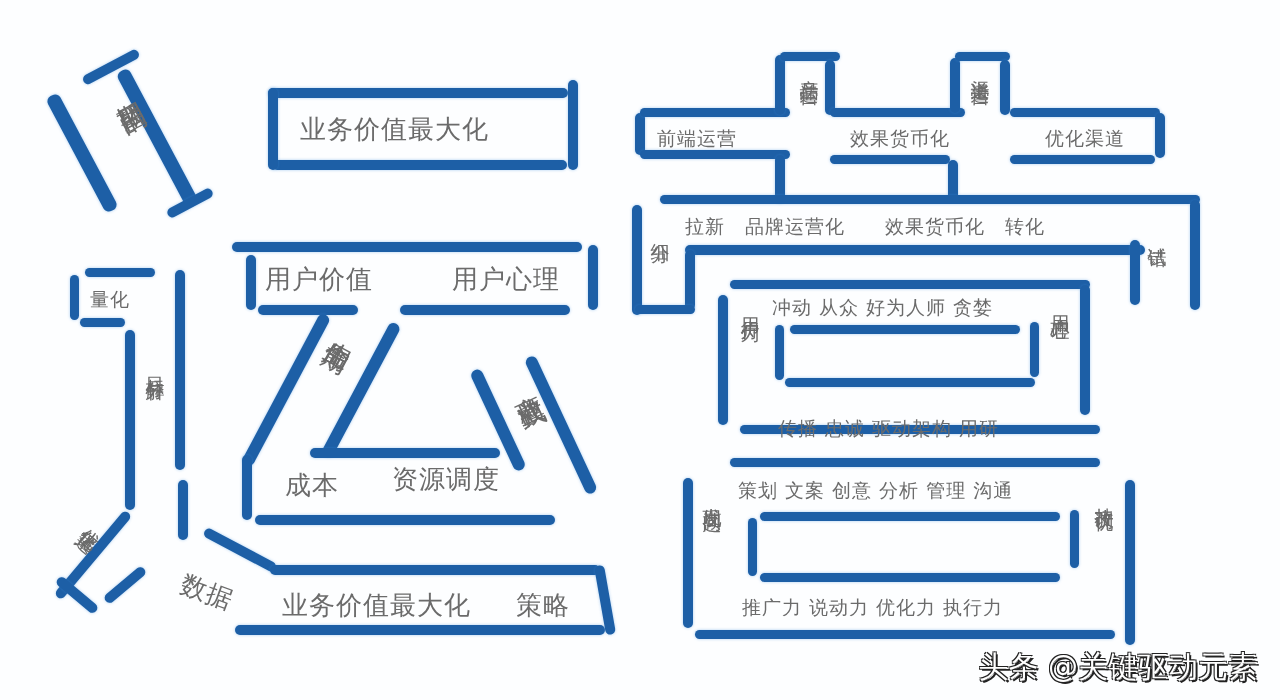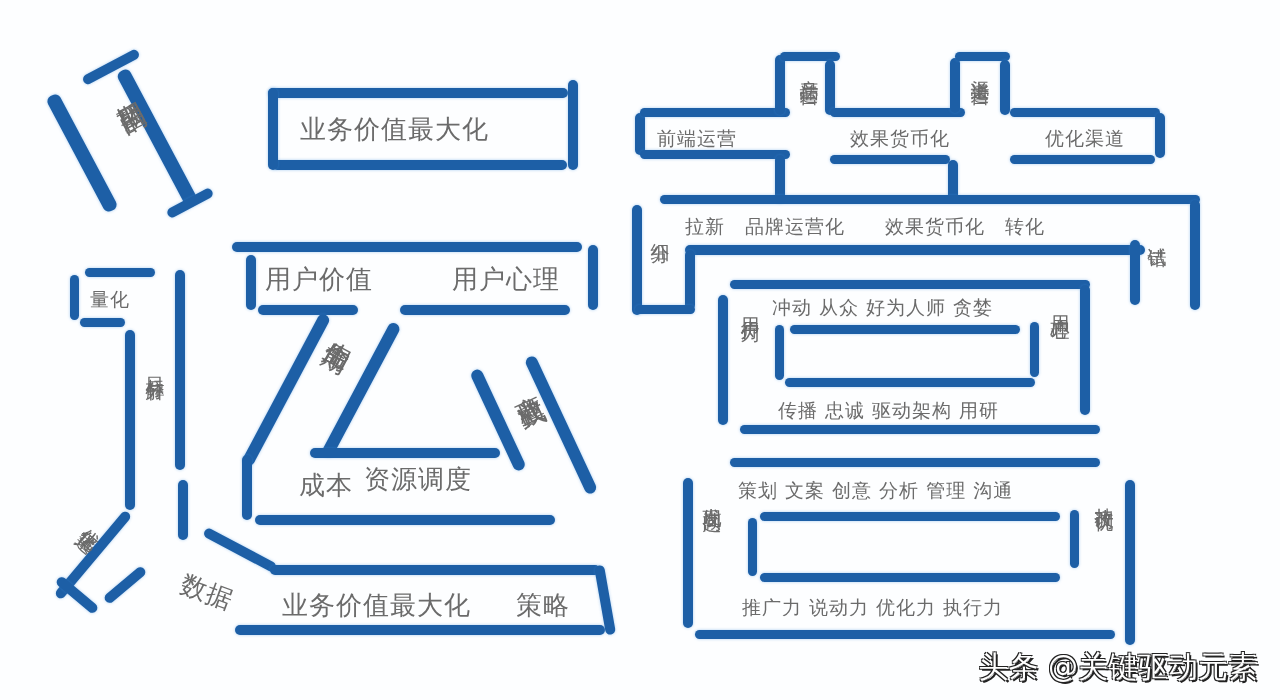--- a/index.html
+++ b/index.html
@@ -43,22 +43,22 @@
 <div>
   <div class="stroke" style="left:280px;top:305px;width:12px;height:170px;transform:rotate(28deg);"></div>
   <div class="stroke" style="left:355px;top:315px;width:12px;height:150px;transform:rotate(28deg);"></div>
   <div class="vlbl" style="left:335px;top:325px;transform:rotate(28deg);">生命周期</div>
 </div>
 
 <div>
   <div class="stroke" style="left:310px;top:448px;width:190px;height:10px;"></div>
   <div class="stroke" style="left:255px;top:515px;width:300px;height:10px;"></div>
   <div class="stroke" style="left:242px;top:455px;width:10px;height:65px;"></div>
-  <div class="lbl" style="left:299px;top:468px;font-family:Liberation Mono, monospace;">成本</div>
-  <div class="lbl" style="left:364px;top:462px;">资源调度</div>
+  <div class="lbl" style="left:285px;top:468px;font-family:Liberation Mono, monospace;">成本</div>
+  <div class="lbl" style="left:392px;top:462px;">资源调度</div>
 </div>
 
 <div>
   <div class="stroke" style="left:492px;top:365px;width:12px;height:110px;transform:rotate(-25deg);"></div>
   <div class="stroke" style="left:555px;top:350px;width:12px;height:150px;transform:rotate(-25deg);"></div>
   <div class="vlbl" style="left:500px;top:378px;transform:rotate(-25deg);">商业模式</div>
 </div>
 
 <div>
   <div class="stroke" style="left:85px;top:268px;width:70px;height:9px;"></div>
@@ -132,21 +132,21 @@
   <div class="stroke" style="left:730px;top:280px;width:360px;height:9px;"></div>
   <div class="stroke" style="left:718px;top:295px;width:10px;height:130px;"></div>
   <div class="stroke" style="left:1080px;top:285px;width:10px;height:130px;"></div>
   <div class="stroke" style="left:740px;top:425px;width:360px;height:9px;"></div>
   <div class="stroke" style="left:790px;top:325px;width:230px;height:9px;"></div>
   <div class="stroke" style="left:775px;top:325px;width:9px;height:55px;"></div>
   <div class="stroke" style="left:1030px;top:322px;width:9px;height:55px;"></div>
   <div class="stroke" style="left:785px;top:378px;width:250px;height:9px;"></div>
   <div class="vlbl small" style="left:738px;top:302px;">用户行为</div>
   <div class="lbl small" style="left:772px;top:295px;">冲动 从众 好为人师 贪婪</div>
-  <div class="lbl small" style="left:778px;top:398px;">传播 忠诚 驱动架构 用研</div>
+  <div class="lbl small" style="left:778px;top:416px;">传播 忠诚 驱动架构 用研</div>
   <div class="vlbl small" style="left:1048px;top:300px;">用户心理</div>
 </div>
 
 <div>
   <div class="stroke" style="left:730px;top:458px;width:370px;height:9px;"></div>
   <div class="stroke" style="left:683px;top:478px;width:10px;height:150px;"></div>
   <div class="stroke" style="left:1125px;top:480px;width:10px;height:165px;"></div>
   <div class="stroke" style="left:695px;top:630px;width:420px;height:9px;"></div>
   <div class="stroke" style="left:760px;top:512px;width:300px;height:9px;"></div>
   <div class="stroke" style="left:748px;top:518px;width:9px;height:58px;"></div>

